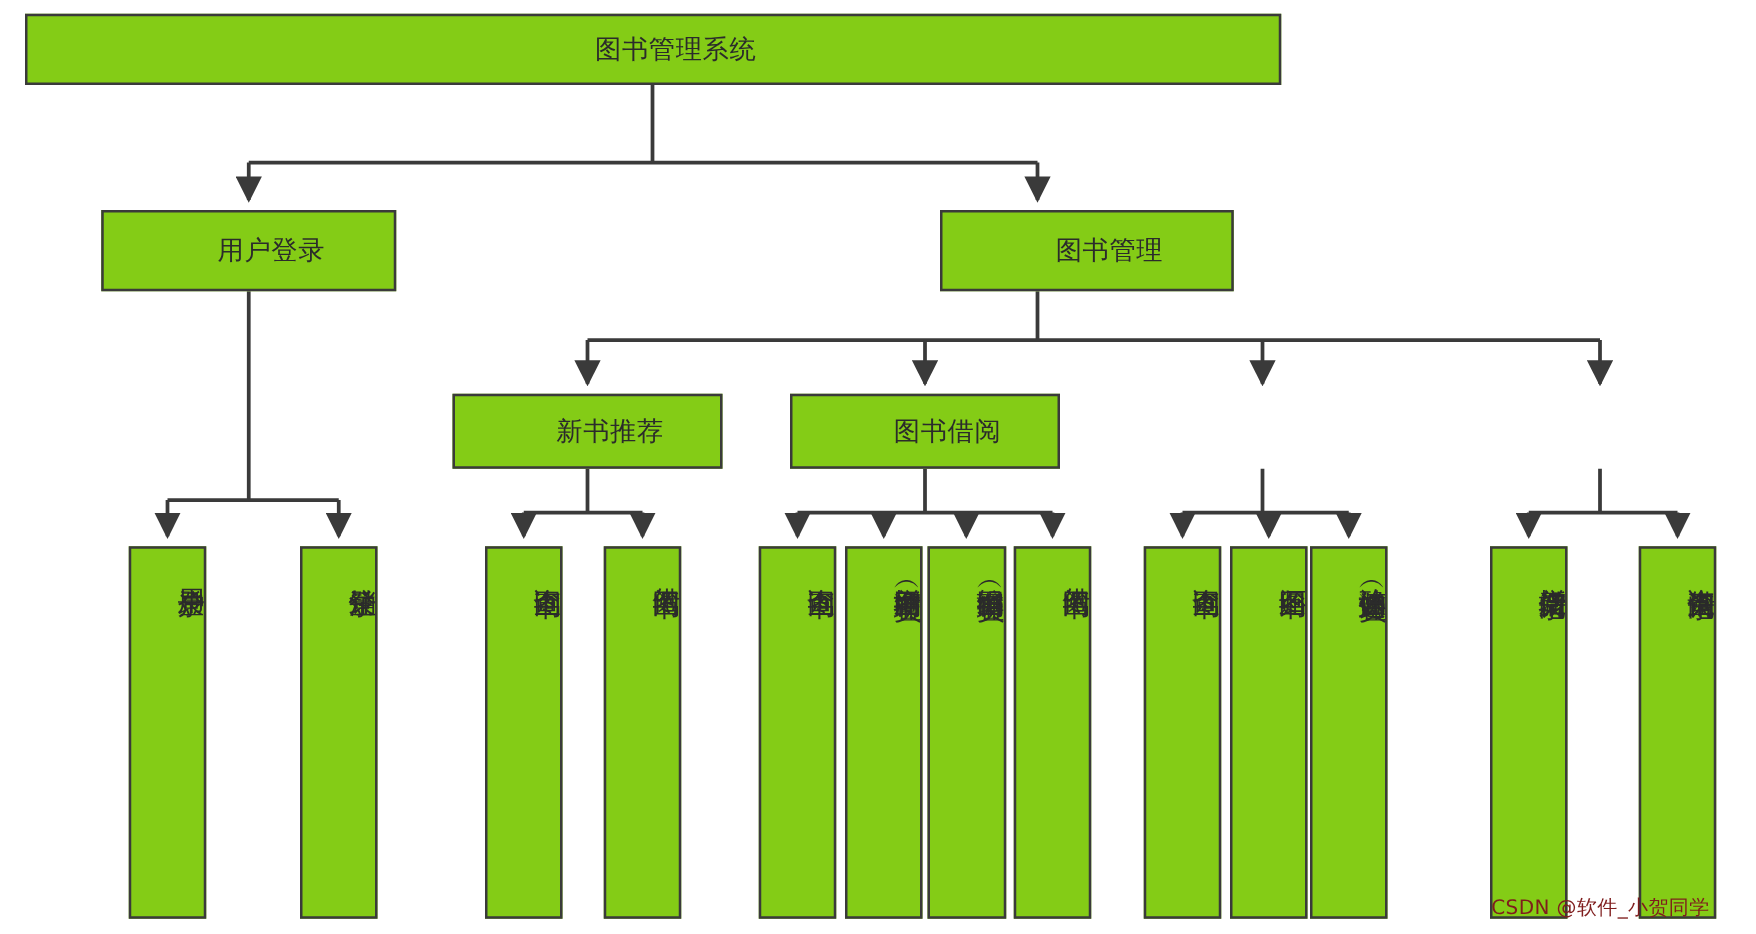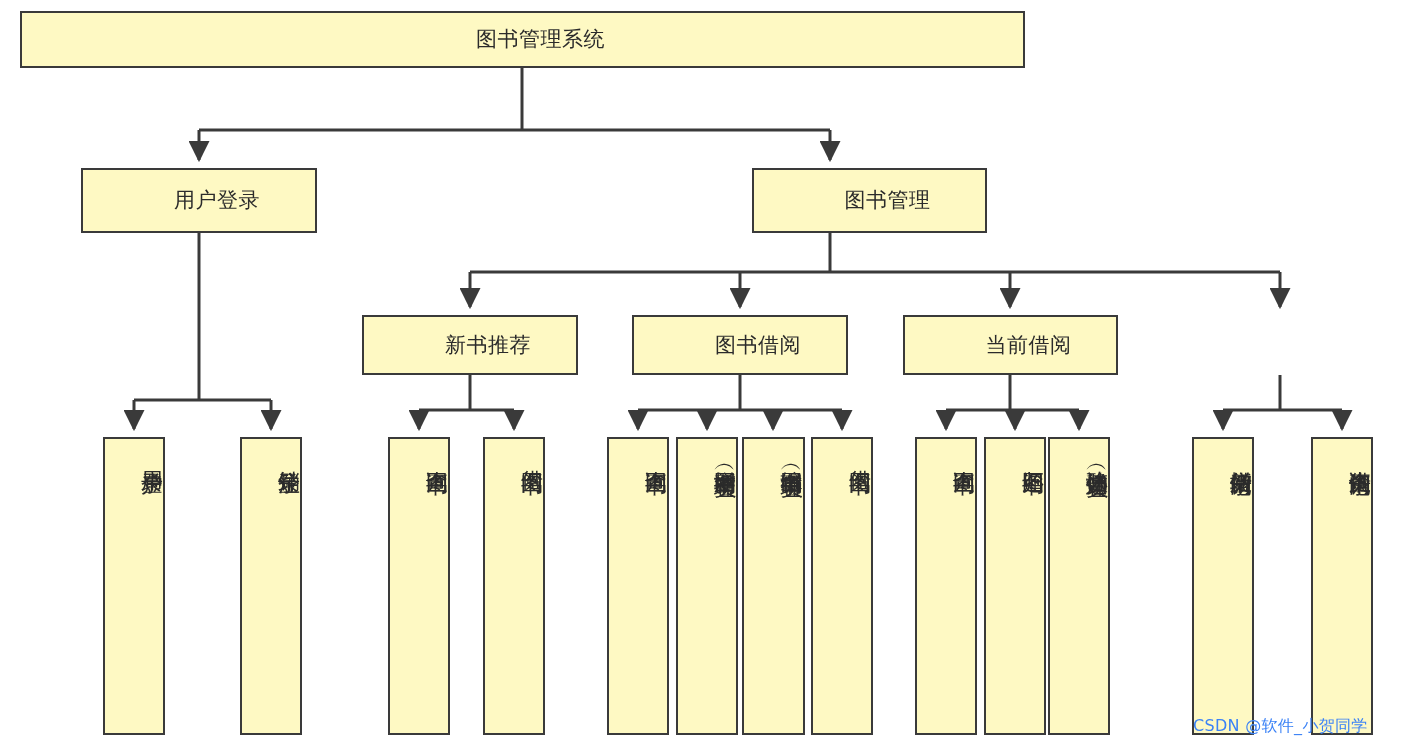--- a/index.html
+++ b/index.html
@@ -19,21 +19,21 @@
     position: absolute;
     left: 0;
     top: 0;
     width: 1405px;
     height: 747px;
     pointer-events: none;
   }
   .node {
     position: absolute;
     box-sizing: border-box;
-    background: #fef9c3;
+    background: #84cc16;
     border: 2.5px solid #3a3a3a;
     display: flex;
     align-items: center;
     justify-content: center;
     z-index: 2;
     padding-left: 36px;
   }
   .node-label {
     color: #2b2b2b;
     font-size: 21px;
@@ -57,21 +57,21 @@
     max-height: 282px;
   }
   .node.leaf.tall-text .node-label {
     max-height: 292px;
   }
   #watermark {
     position: absolute;
     left: 1193px;
     top: 716px;
     font-size: 16px;
-    color: #3b82f6;
+    color: #7f1d1d;
     white-space: nowrap;
     z-index: 3;
     letter-spacing: 0.3px;
   }
 </style>
 </head>
 <body>
 
 <div id="canvas">
 
@@ -135,23 +135,20 @@
   <div class="node" style="left:752px; top:168px; width:235px; height:65px;">
     <span class="node-label">图书管理</span>
   </div>
 
   <div class="node" style="left:362px; top:315px; width:216px; height:60px;">
     <span class="node-label">新书推荐</span>
   </div>
   <div class="node" style="left:632px; top:315px; width:216px; height:60px;">
     <span class="node-label">图书借阅</span>
   </div>
-  <div class="node" style="left:903px; top:315px; width:215px; height:60px;">
-    <span class="node-label">当前借阅</span>
-  </div>
 
   <div class="node leaf" style="left:103px; top:437px; width:62px; height:298px;">
     <span class="node-label">用户登录</span>
   </div>
   <div class="node leaf" style="left:240px; top:437px; width:62px; height:298px;">
     <span class="node-label">注销登录</span>
   </div>
 
   <div class="node leaf" style="left:388px; top:437px; width:62px; height:298px;">
     <span class="node-label">查询图书</span>

